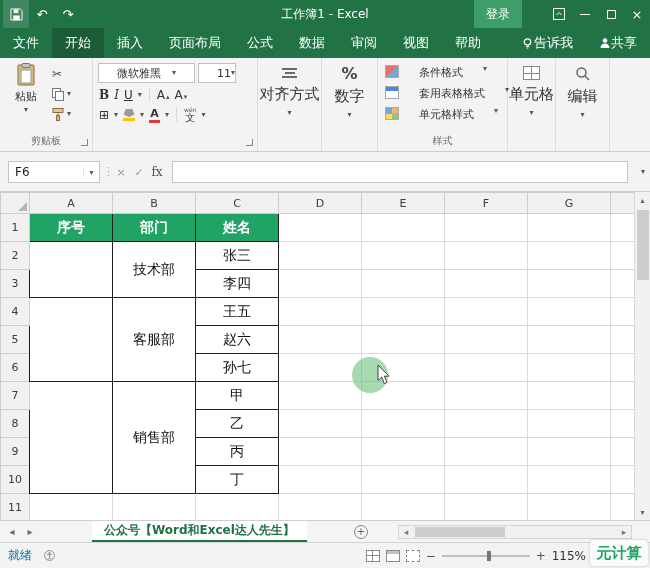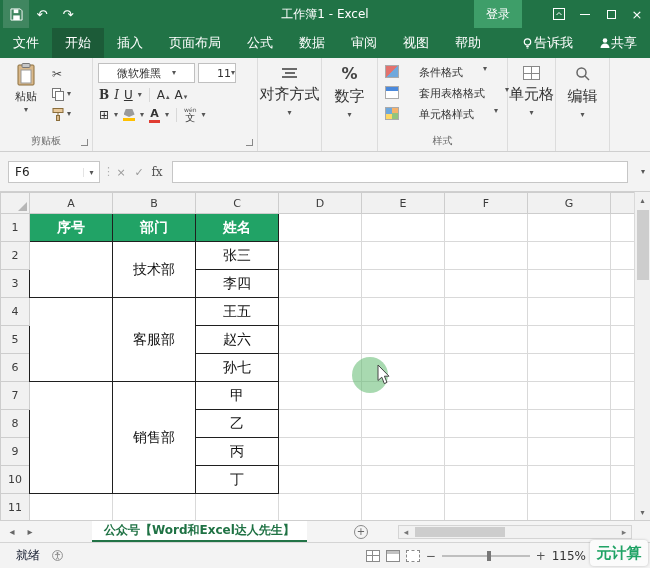--- a/index.html
+++ b/index.html
@@ -103,21 +103,21 @@
 .snav{position:absolute;top:0;width:16px;text-align:center;color:#666;font-size:10px;line-height:22px}
 .snav1{left:4px}.snav2{left:22px}
 .stab{position:absolute;left:92px;top:0;height:21px;line-height:19px;padding:0 12px;background:#fff;border-bottom:2px solid #217346;color:#1f7244;font-weight:700;font-size:12px;white-space:nowrap}
 .addsheet{position:absolute;left:354px;top:4px;width:14px;height:14px;border:1px solid #8a8a8a;border-radius:50%;display:flex;align-items:center;justify-content:center;color:#666;font-size:10px;line-height:1}
 .hscroll{position:absolute;left:398px;right:18px;top:4px;height:14px;background:#f1f1f1;border:1px solid #d4d4d4;display:flex;align-items:center}
 .harrow{width:14px;text-align:center;color:#777;font-size:9px}
 .hthumb{width:90px;height:10px;background:#cdcdcd;margin-left:2px}
 
 
 .statusbar{position:absolute;left:0;top:542px;right:0;height:26px;background:#f3f3f3;border-top:1px solid #d4d4d4;display:flex;align-items:center}
-.ready{margin-left:16px;font-size:12px;color:#0f172a}
+.ready{margin-left:8px;font-size:12px;color:#0369a1}
 .acc{margin-left:12px;display:flex;align-items:center}
 .sright{margin-left:auto;display:flex;align-items:center;gap:6px;margin-right:64px}
 .vicon{width:14px;height:12px;border:1px solid #8a8a8a;background:#fff;flex:none}
 .v1{background:linear-gradient(#8a8a8a,#8a8a8a) 50% 0/1px 100% no-repeat,linear-gradient(#8a8a8a,#8a8a8a) 0 50%/100% 1px no-repeat,#fff}
 .v2{box-shadow:inset 0 3px 0 #c2c2c2}
 .v3{border-style:dashed}
 .zbtn{color:#555;font-size:12px;width:10px;text-align:center}
 .ztrack{width:88px;height:2px;background:#bfbfbf;position:relative}
 .zthumb{position:absolute;left:52%;top:-4px;width:4px;height:10px;background:#777}
 .zoomlabel{font-size:12px;color:#333;min-width:34px;text-align:right}

